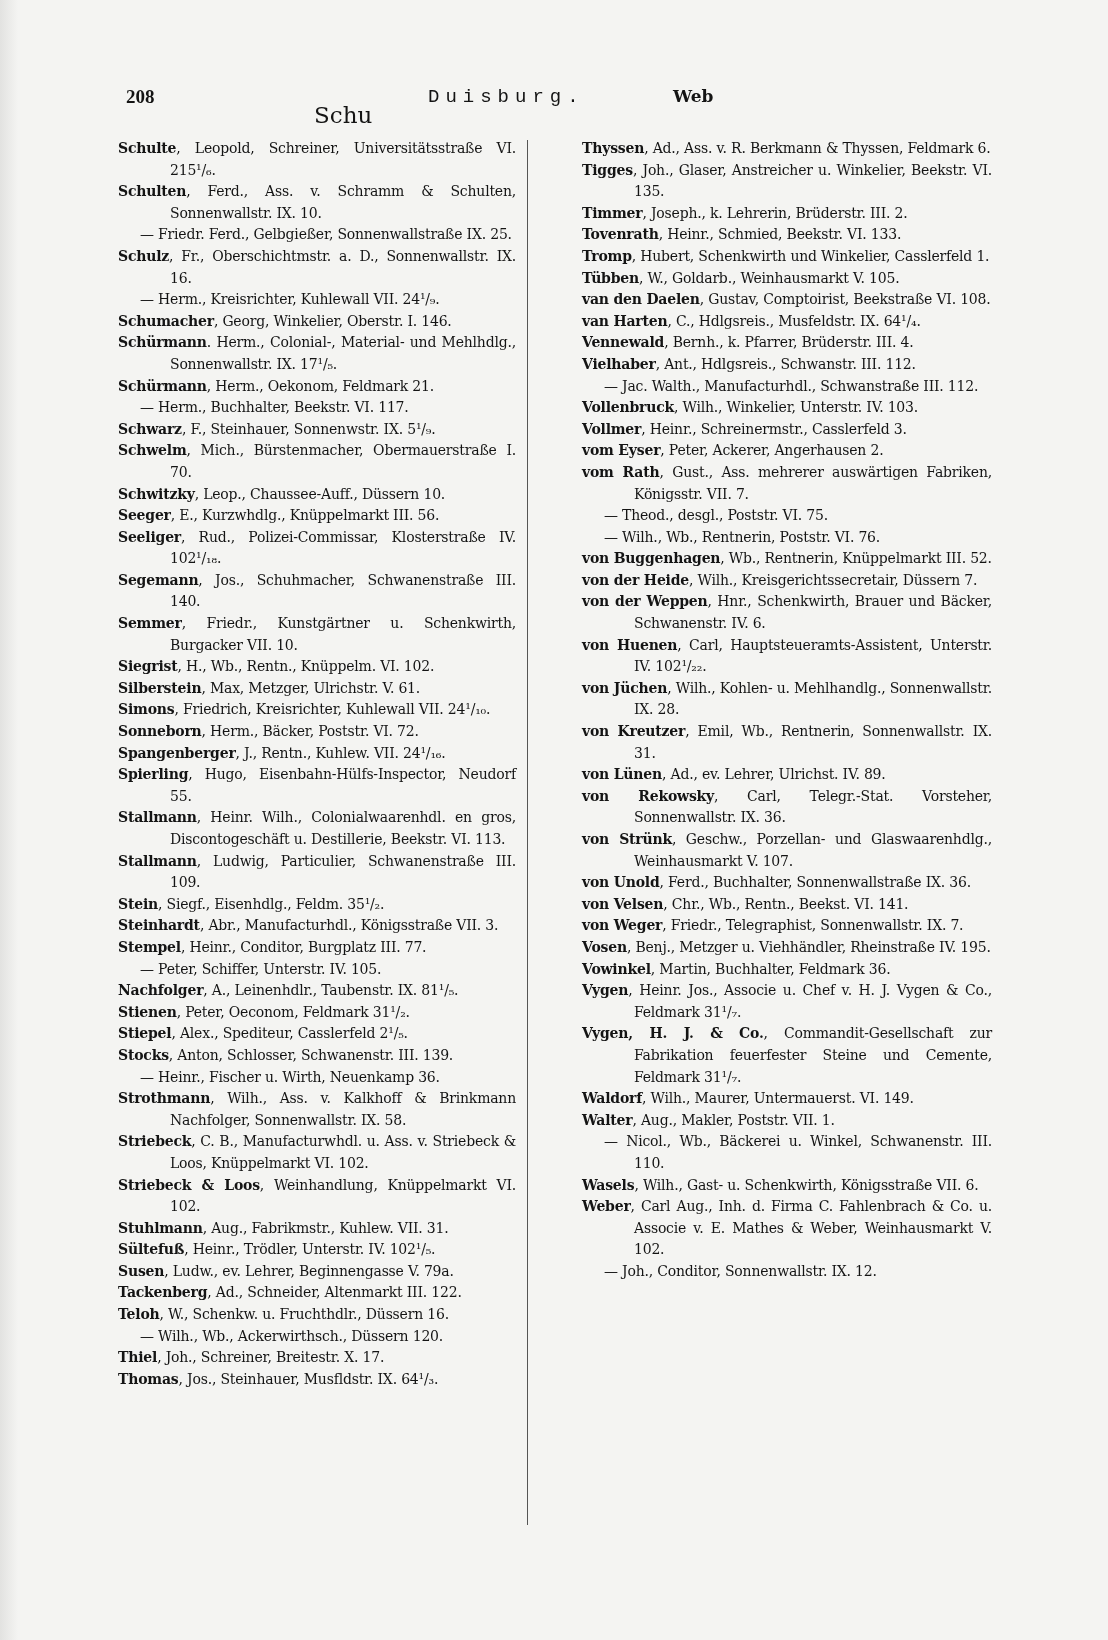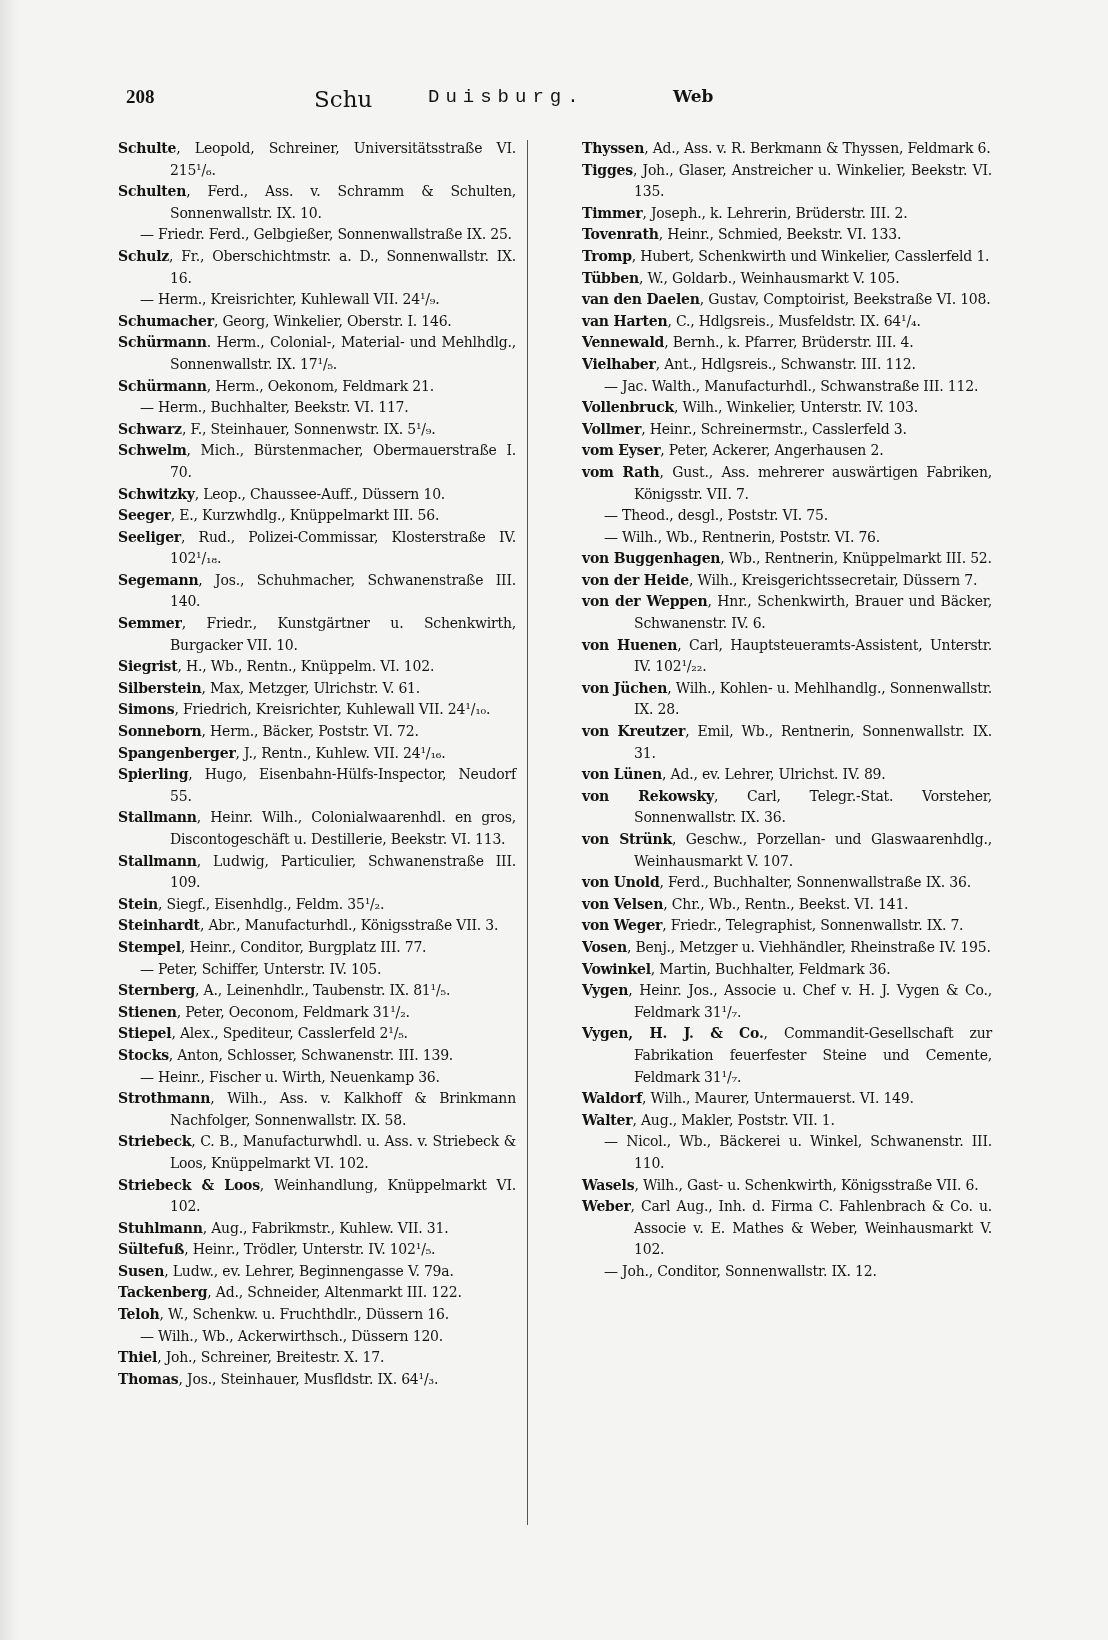--- a/index.html
+++ b/index.html
@@ -16,21 +16,21 @@
     background: linear-gradient(to right, #e2e2e0, #f4f4f2);
   }
   .header {
     position: absolute; top: 86px; left: 118px; width: 610px; height: 40px;
   }
   .header .pageno {
     position: absolute; left: 8px; top: 0;
     font-family: Liberation Serif, serif; font-size: 19px; font-weight: bold;
   }
   .header .left-key {
-    position: absolute; left: 196px; top: 0;
+    position: absolute; left: 196px; top: 16px;
     font-family: "DejaVu Serif", serif; font-size: 23px;
   }
   .header .title {
     position: absolute; left: 310px; top: 0;
     font-family: Liberation Mono, monospace; font-size: 19px; letter-spacing: 6px;
   }
   .header .right-key {
     position: absolute; left: 555px; top: 0;
     font-family: "DejaVu Serif", serif; font-size: 17px; font-weight: bold;
   }
@@ -90,21 +90,21 @@
     <div class="entry"><span class="name">Simons</span><span class="rest">, Friedrich, Kreisrichter, Kuhlewall VII. 24¹/₁₀.</span></div>
     <div class="entry"><span class="name">Sonneborn</span><span class="rest">, Herm., Bäcker, Poststr. VI. 72.</span></div>
     <div class="entry"><span class="name">Spangenberger</span><span class="rest">, J., Rentn., Kuhlew. VII. 24¹/₁₆.</span></div>
     <div class="entry"><span class="name">Spierling</span><span class="rest">, Hugo, Eisenbahn-Hülfs-Inspector, Neudorf 55.</span></div>
     <div class="entry"><span class="name">Stallmann</span><span class="rest">, Heinr. Wilh., Colonialwaarenhdl. en gros, Discontogeschäft u. Destillerie, Beekstr. VI. 113.</span></div>
     <div class="entry"><span class="name">Stallmann</span><span class="rest">, Ludwig, Particulier, Schwanenstraße III. 109.</span></div>
     <div class="entry"><span class="name">Stein</span><span class="rest">, Siegf., Eisenhdlg., Feldm. 35¹/₂.</span></div>
     <div class="entry"><span class="name">Steinhardt</span><span class="rest">, Abr., Manufacturhdl., Königsstraße VII. 3.</span></div>
     <div class="entry"><span class="name">Stempel</span><span class="rest">, Heinr., Conditor, Burgplatz III. 77.</span></div>
     <div class="entry sub dash"><span class="name">— Peter</span><span class="rest">, Schiffer, Unterstr. IV. 105.</span></div>
-    <div class="entry"><span class="name">Sternberg</span><span class="rest">, A., Leinenhdlr., Taubenstr. IX. 81¹/₅.</span></div>
+    <div class="entry"><span class="name">Nachfolger</span><span class="rest">, A., Leinenhdlr., Taubenstr. IX. 81¹/₅.</span></div>
     <div class="entry"><span class="name">Stienen</span><span class="rest">, Peter, Oeconom, Feldmark 31¹/₂.</span></div>
     <div class="entry"><span class="name">Stiepel</span><span class="rest">, Alex., Spediteur, Casslerfeld 2¹/₅.</span></div>
     <div class="entry"><span class="name">Stocks</span><span class="rest">, Anton, Schlosser, Schwanenstr. III. 139.</span></div>
     <div class="entry sub dash"><span class="name">— Heinr.</span><span class="rest">, Fischer u. Wirth, Neuenkamp 36.</span></div>
     <div class="entry"><span class="name">Strothmann</span><span class="rest">, Wilh., Ass. v. Kalkhoff &amp; Brinkmann Nachfolger, Sonnenwallstr. IX. 58.</span></div>
     <div class="entry"><span class="name">Striebeck</span><span class="rest">, C. B., Manufacturwhdl. u. Ass. v. Striebeck &amp; Loos, Knüppelmarkt VI. 102.</span></div>
     <div class="entry"><span class="name">Striebeck &amp; Loos</span><span class="rest">, Weinhandlung, Knüppelmarkt VI. 102.</span></div>
     <div class="entry"><span class="name">Stuhlmann</span><span class="rest">, Aug., Fabrikmstr., Kuhlew. VII. 31.</span></div>
     <div class="entry"><span class="name">Sültefuß</span><span class="rest">, Heinr., Trödler, Unterstr. IV. 102¹/₅.</span></div>
     <div class="entry"><span class="name">Susen</span><span class="rest">, Ludw., ev. Lehrer, Beginnengasse V. 79a.</span></div>

